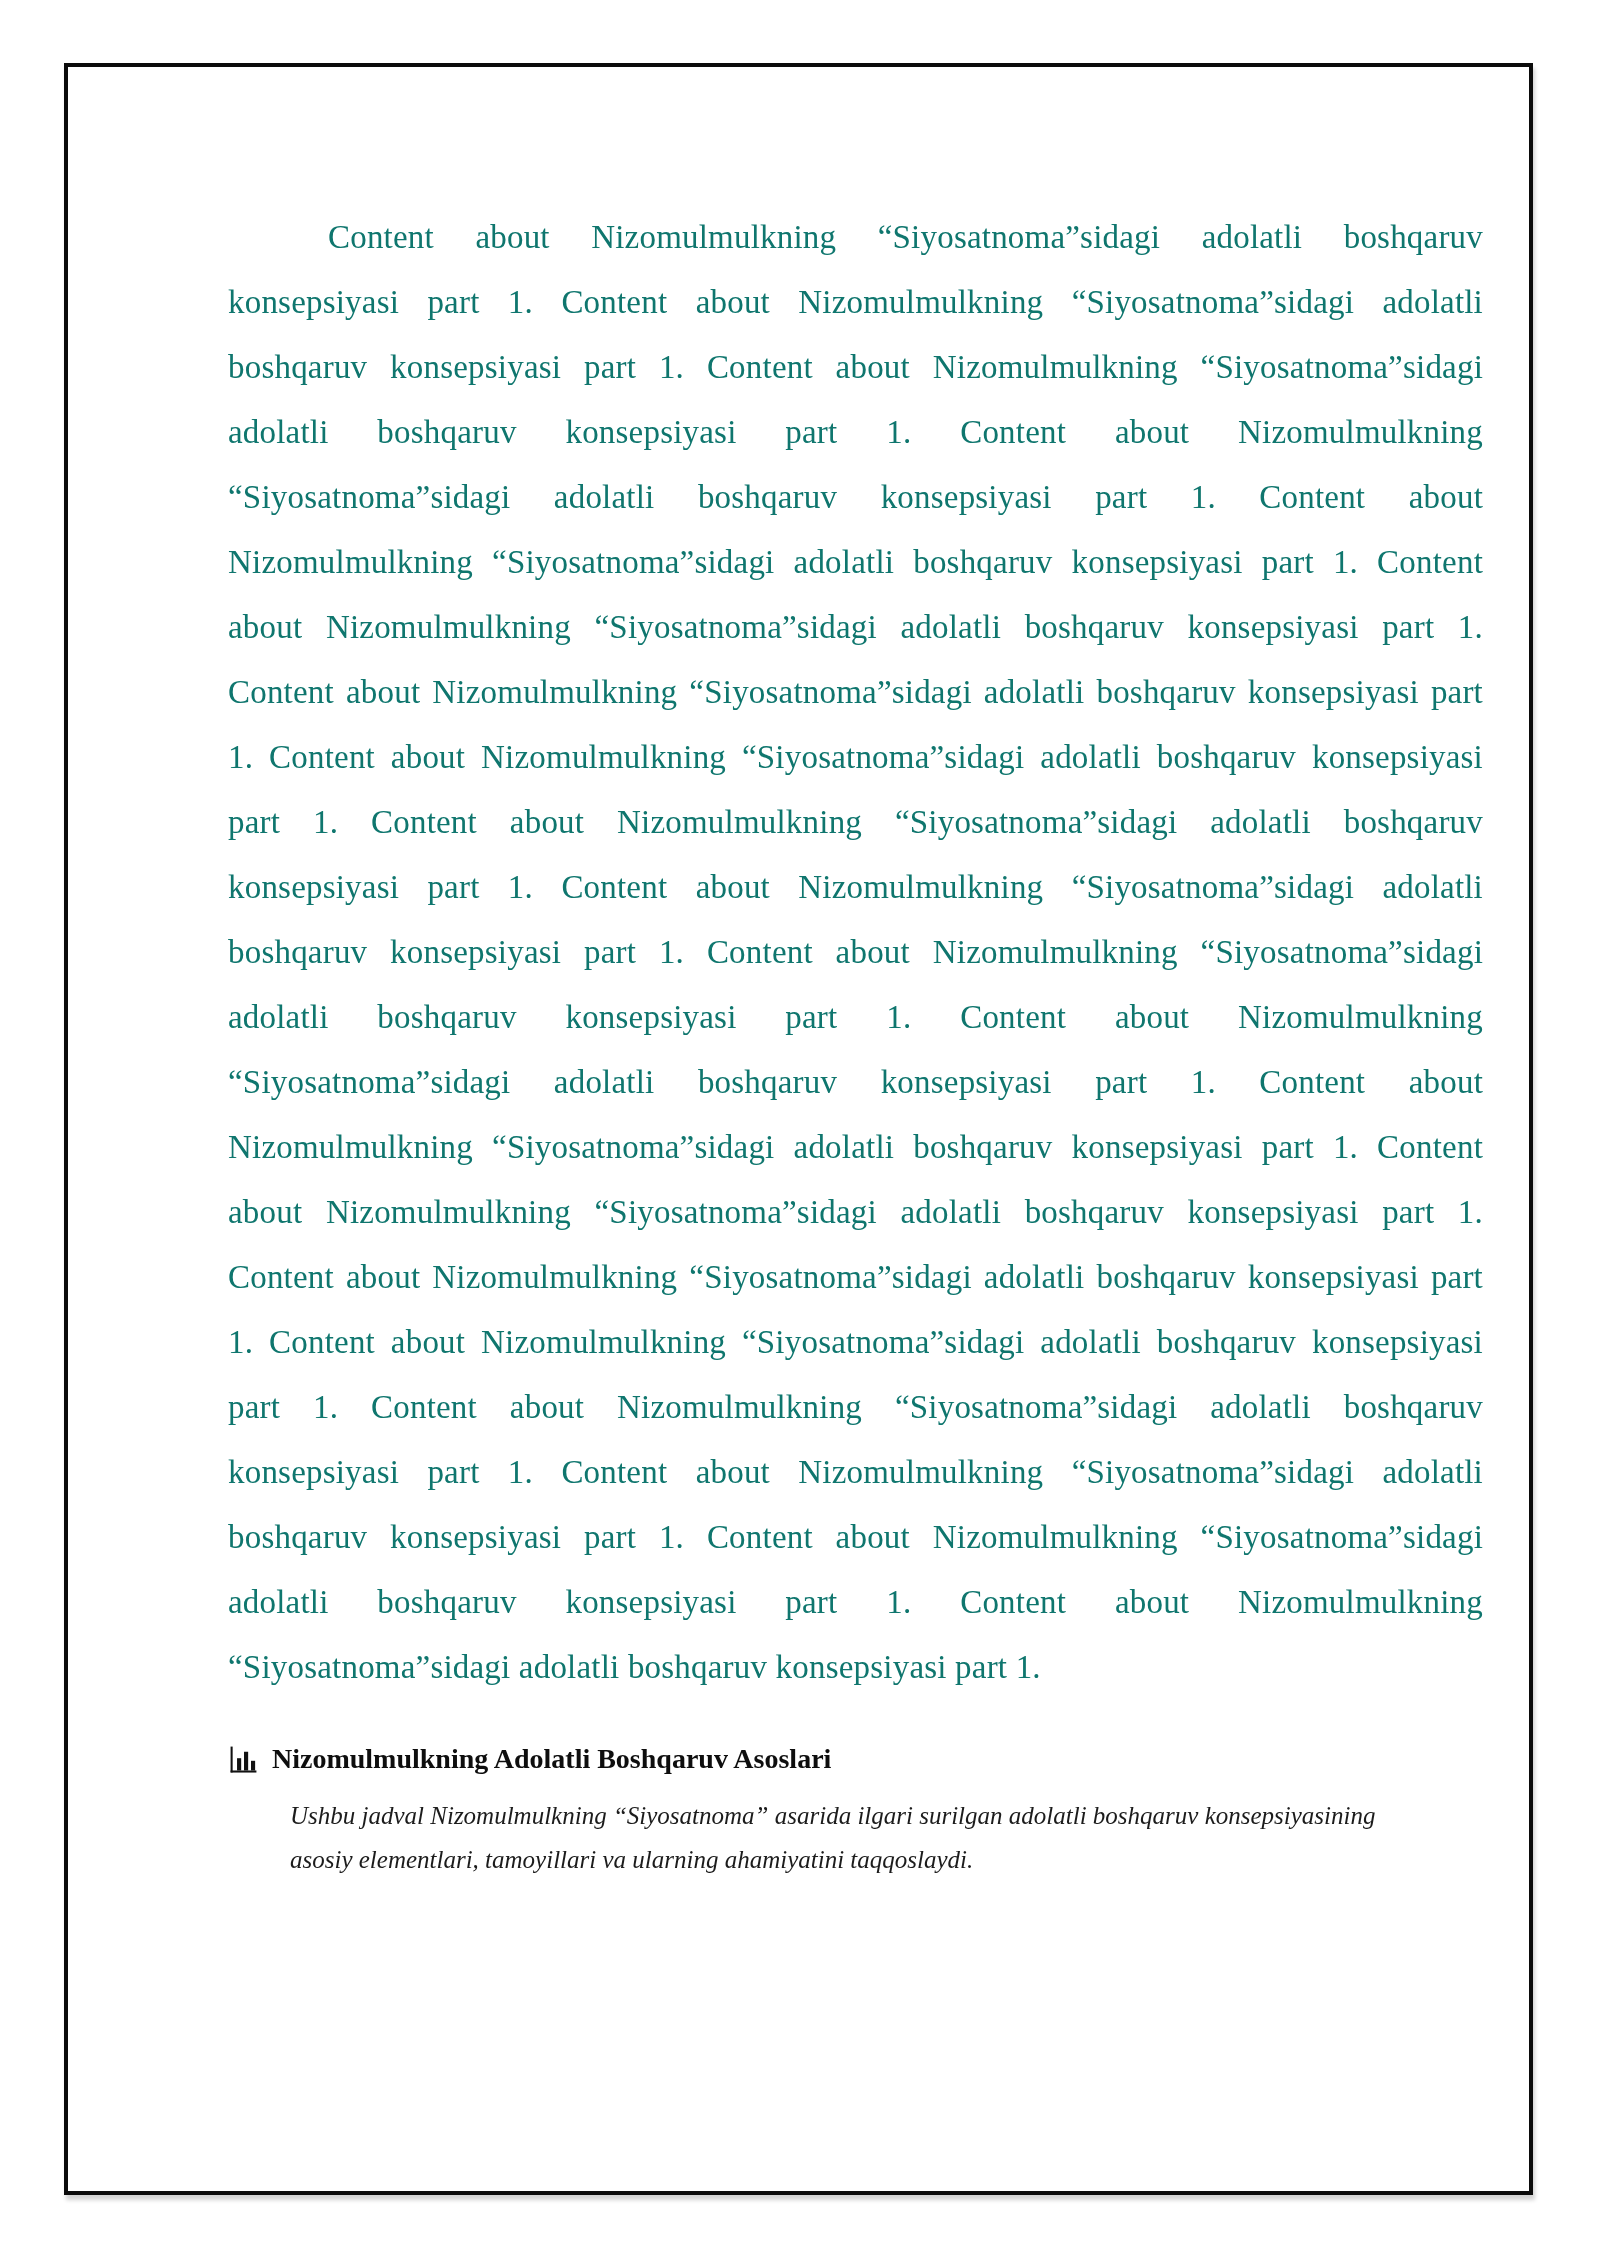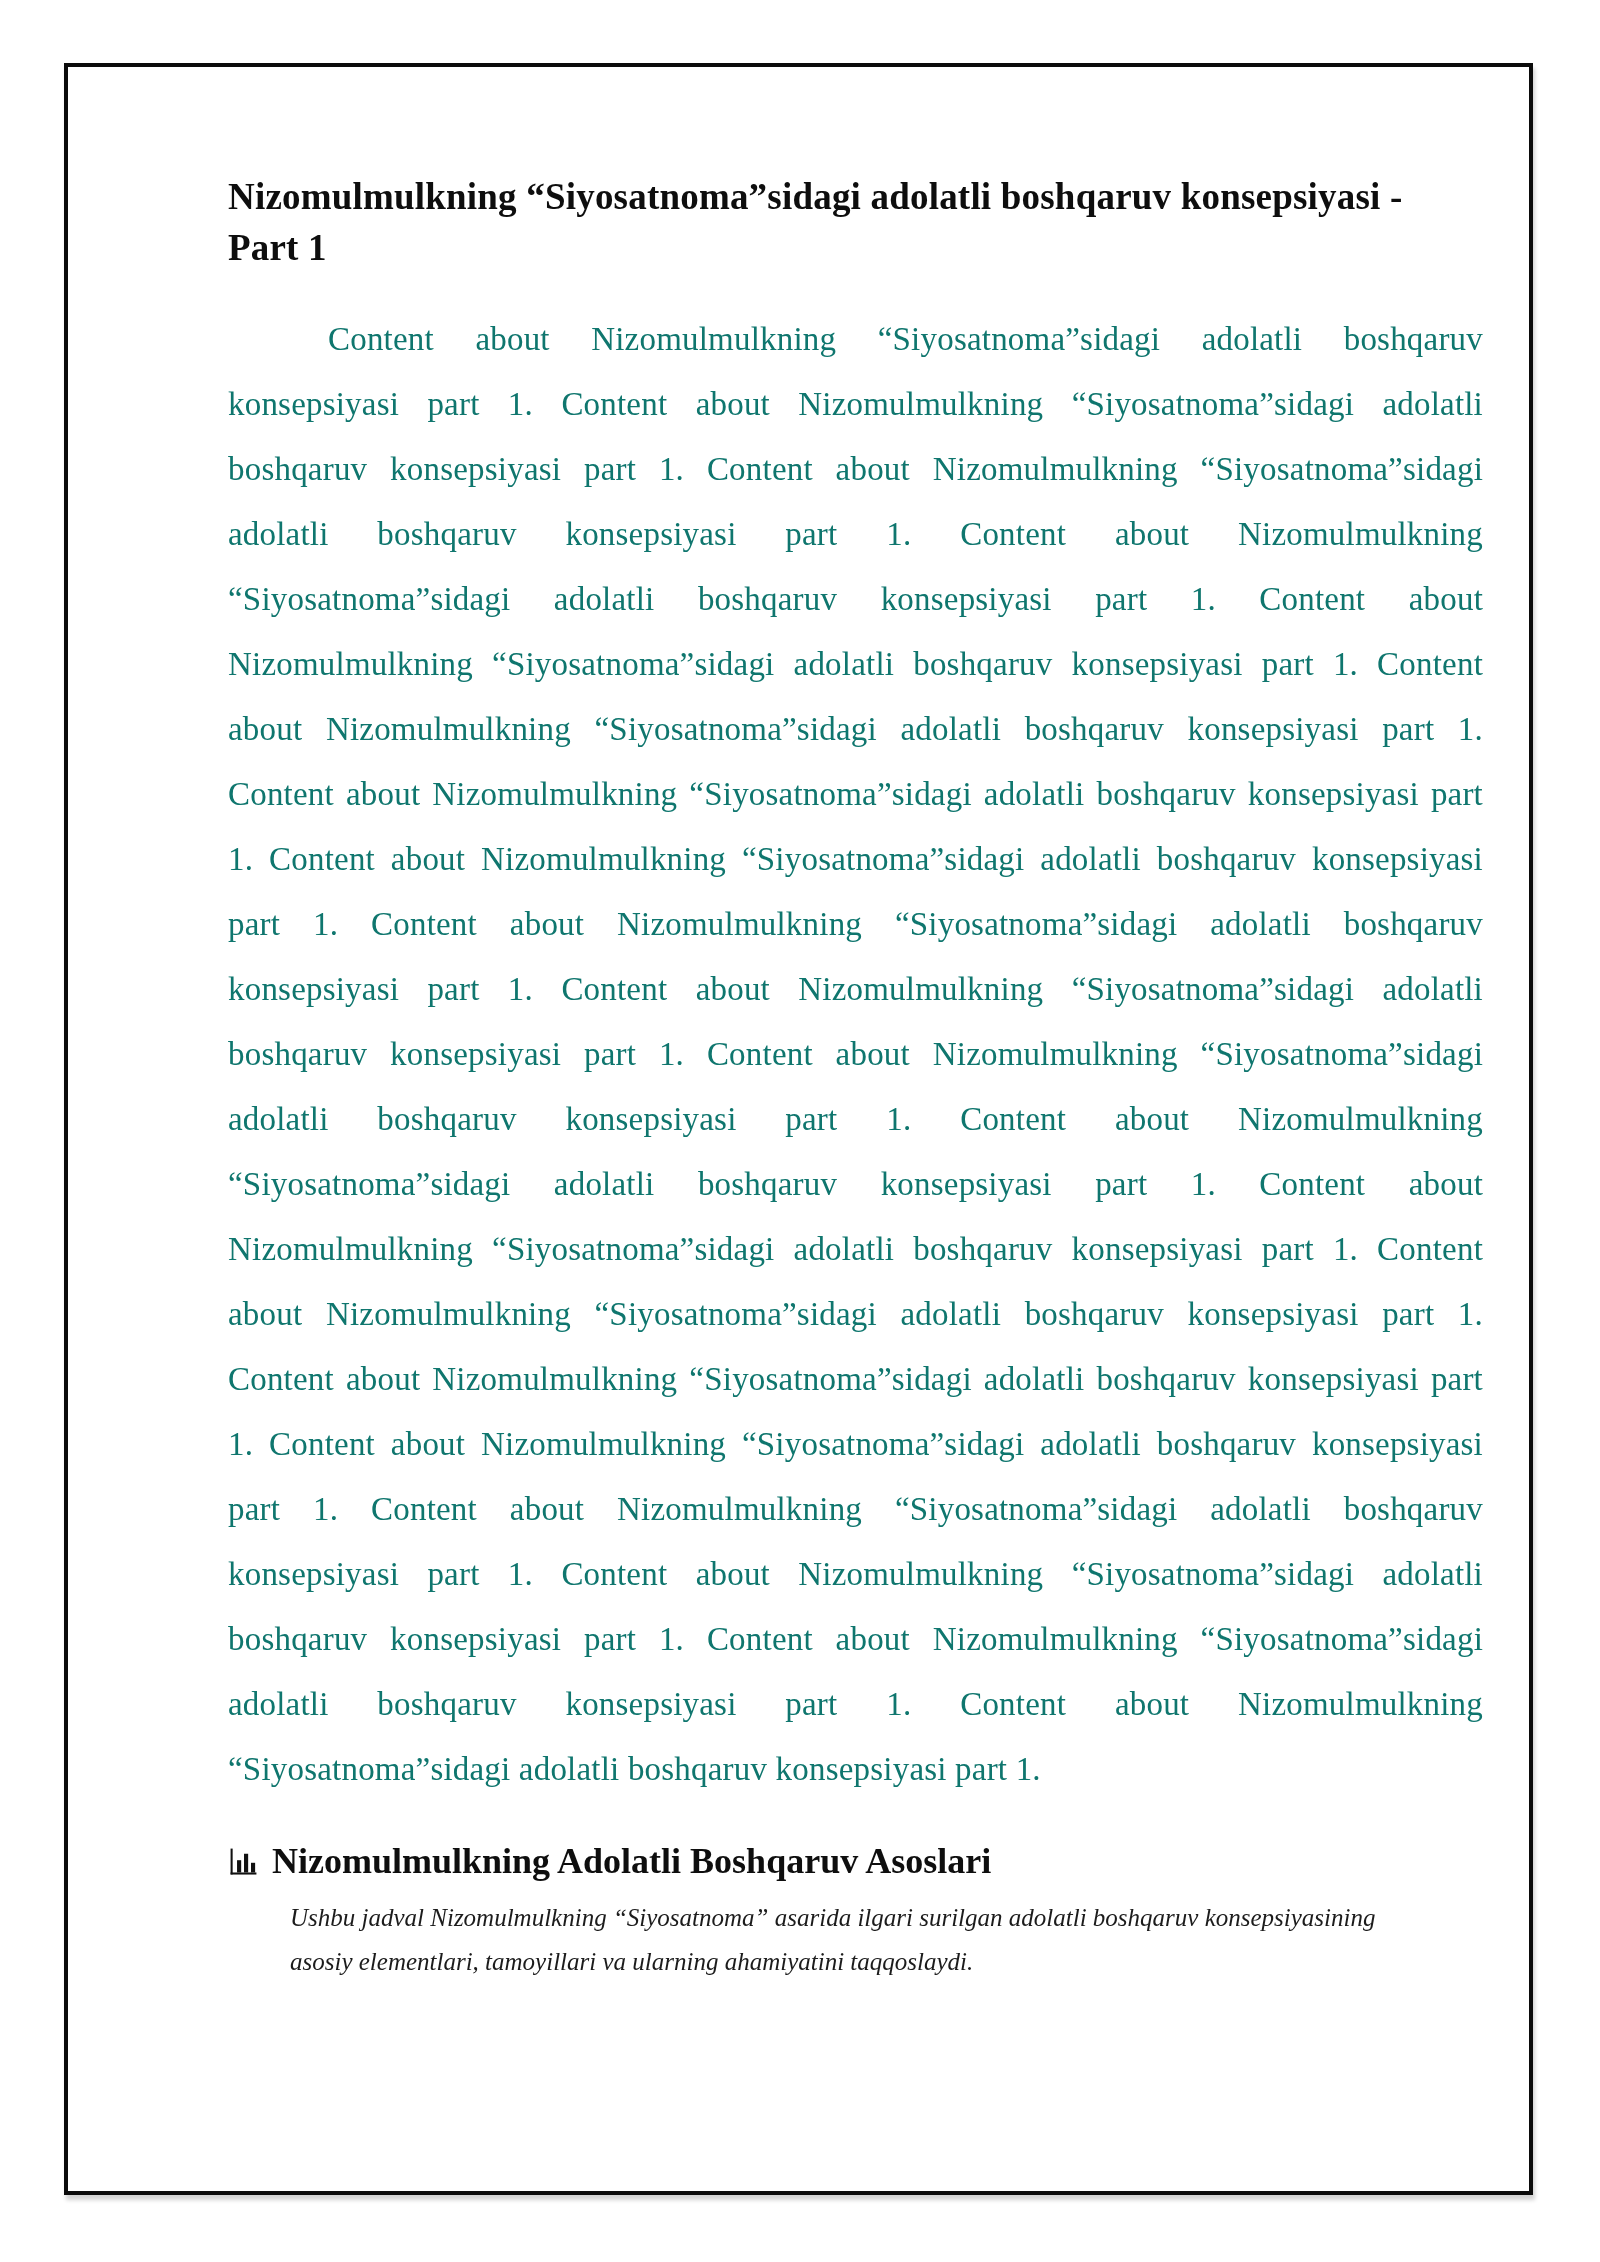--- a/index.html
+++ b/index.html
@@ -48,21 +48,21 @@
     letter-spacing: 0.2px;
     text-align: justify;
     text-indent: 100px;
     color: #0f766e;
   }
   .section-heading {
     margin-top: 42px;
     display: flex;
     align-items: center;
     gap: 13px;
-    font-size: 36px;
+    font-size: 28px;
     font-weight: bold;
     color: #0e0e0e;
     line-height: 34px;
   }
   .chart-icon {
     width: 31px;
     height: 31px;
     flex: 0 0 auto;
     display: inline-block;
   }
@@ -74,22 +74,20 @@
     font-style: italic;
     color: #1c1c1c;
   }
 </style>
 </head>
 <body>
 
 <div class="page-frame">
   <div class="doc-content">
 
-    <h1 class="doc-title">Nizomulmulkning “Siyosatnoma”sidagi adolatli boshqaruv konsepsiyasi -
-Part 1</h1>
 
     <p class="doc-body">Content about Nizomulmulkning “Siyosatnoma”sidagi adolatli boshqaruv konsepsiyasi part 1. Content about Nizomulmulkning “Siyosatnoma”sidagi adolatli boshqaruv konsepsiyasi part 1. Content about Nizomulmulkning “Siyosatnoma”sidagi adolatli boshqaruv konsepsiyasi part 1. Content about Nizomulmulkning “Siyosatnoma”sidagi adolatli boshqaruv konsepsiyasi part 1. Content about Nizomulmulkning “Siyosatnoma”sidagi adolatli boshqaruv konsepsiyasi part 1. Content about Nizomulmulkning “Siyosatnoma”sidagi adolatli boshqaruv konsepsiyasi part 1. Content about Nizomulmulkning “Siyosatnoma”sidagi adolatli boshqaruv konsepsiyasi part 1. Content about Nizomulmulkning “Siyosatnoma”sidagi adolatli boshqaruv konsepsiyasi part 1. Content about Nizomulmulkning “Siyosatnoma”sidagi adolatli boshqaruv konsepsiyasi part 1. Content about Nizomulmulkning “Siyosatnoma”sidagi adolatli boshqaruv konsepsiyasi part 1. Content about Nizomulmulkning “Siyosatnoma”sidagi adolatli boshqaruv konsepsiyasi part 1. Content about Nizomulmulkning “Siyosatnoma”sidagi adolatli boshqaruv konsepsiyasi part 1. Content about Nizomulmulkning “Siyosatnoma”sidagi adolatli boshqaruv konsepsiyasi part 1. Content about Nizomulmulkning “Siyosatnoma”sidagi adolatli boshqaruv konsepsiyasi part 1. Content about Nizomulmulkning “Siyosatnoma”sidagi adolatli boshqaruv konsepsiyasi part 1. Content about Nizomulmulkning “Siyosatnoma”sidagi adolatli boshqaruv konsepsiyasi part 1. Content about Nizomulmulkning “Siyosatnoma”sidagi adolatli boshqaruv konsepsiyasi part 1. Content about Nizomulmulkning “Siyosatnoma”sidagi adolatli boshqaruv konsepsiyasi part 1. Content about Nizomulmulkning “Siyosatnoma”sidagi adolatli boshqaruv konsepsiyasi part 1. Content about Nizomulmulkning “Siyosatnoma”sidagi adolatli boshqaruv konsepsiyasi part 1.</p>
 
     <div class="section-heading">
       <span class="chart-icon">
         <svg width="31" height="31" viewBox="0 0 24 24" aria-hidden="true">
           <g fill="#111111" stroke="none">
             <rect x="2" y="2" width="1.6" height="20"></rect>
             <rect x="2" y="20.5" width="20" height="1.6"></rect>
             <rect x="7" y="11" width="3.2" height="9.5"></rect>

